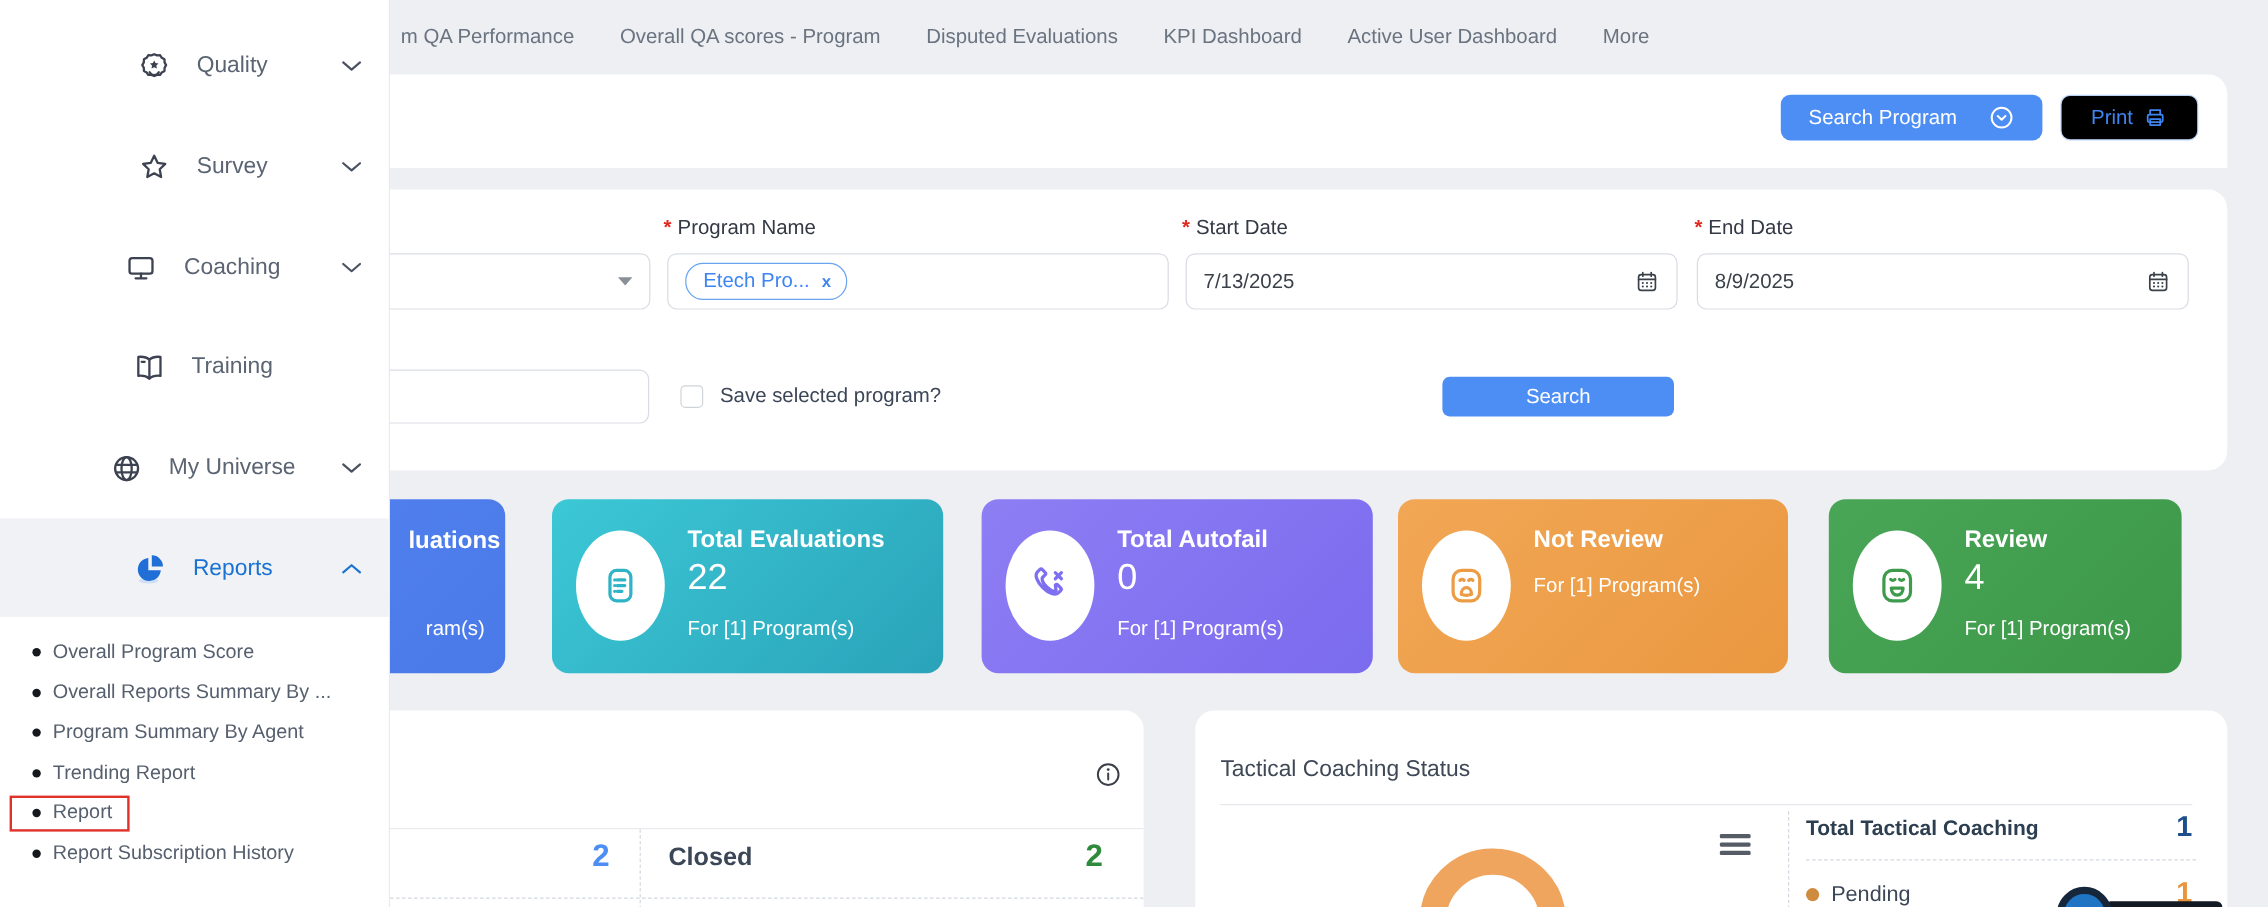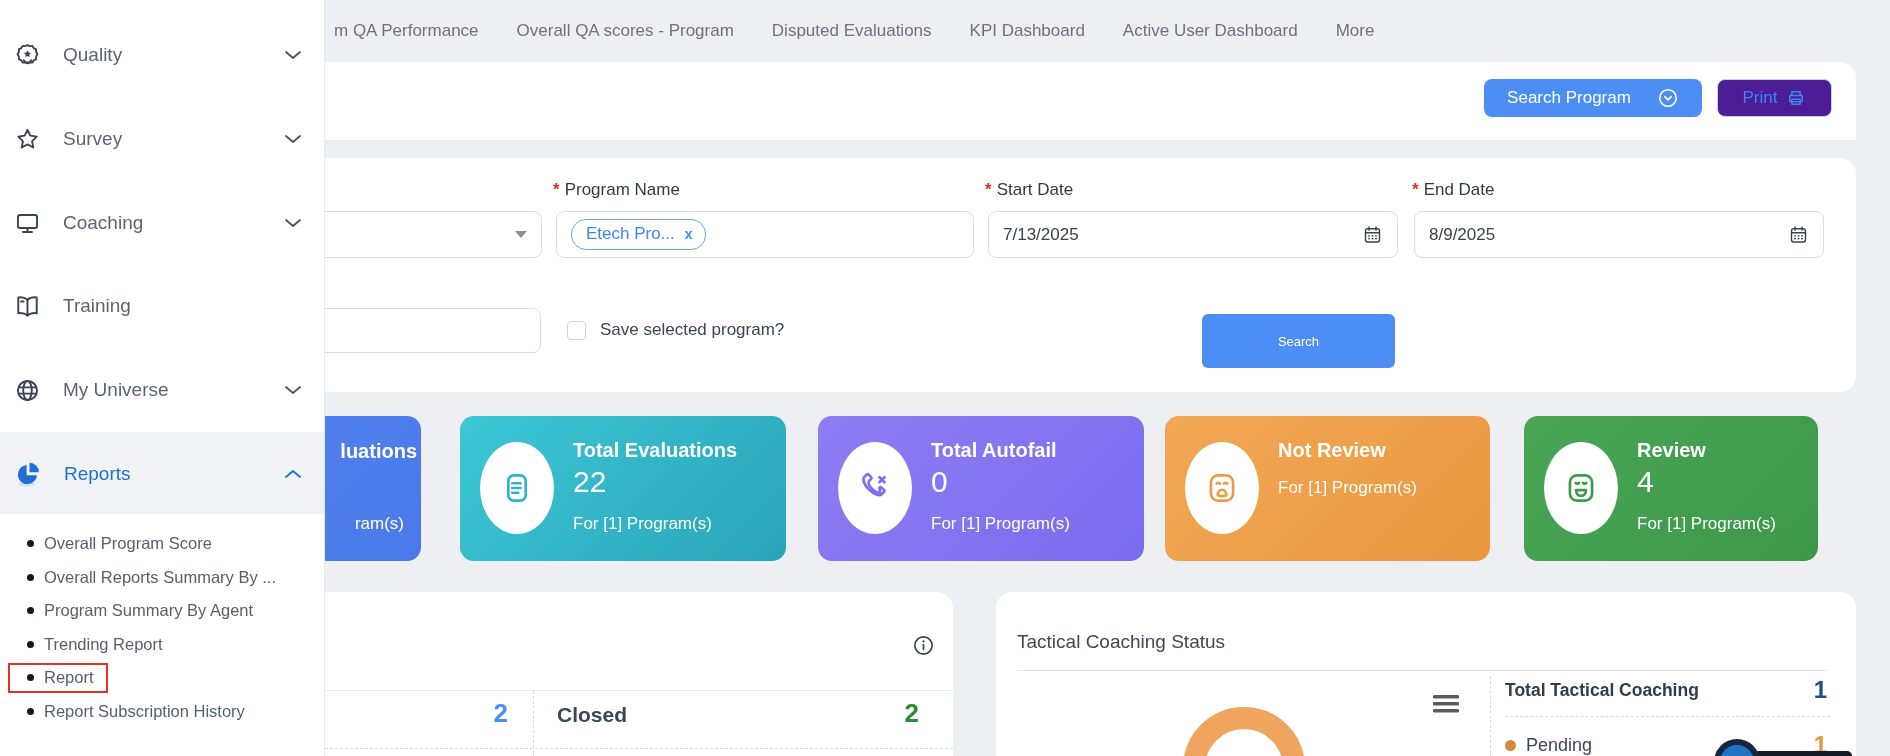--- a/index.html
+++ b/index.html
@@ -8,49 +8,49 @@
   .root { position:relative; width:1890px; height:756px; overflow:hidden; background:#edeff2; }
   .abs { position:absolute; }
 
   
   .navstrip { left:325px; top:0; right:0; height:62px; background:#edeff2; display:flex; align-items:center; gap:38px; padding-left:9px; }
   .nav-tab { font-size:17px; color:#6a7380; white-space:nowrap; cursor:pointer; }
 
   
   .header-panel { left:325px; top:62px; width:1531px; height:78px; background:#ffffff; border-radius:0 16px 0 0; }
   .btn-search-program { position:absolute; left:1159px; top:17px; width:218px; height:38px; background:#4d8ef5; border:none; border-radius:8px; color:#fff; font-size:17px; display:flex; align-items:center; justify-content:center; gap:26px; cursor:pointer; font-family:inherit; }
-  .btn-print { position:absolute; left:1392px; top:17px; width:115px; height:38px; background:#4c1d95; border:1px solid #b9d2f8; border-radius:8px; color:#3f85f2; font-size:17px; display:flex; align-items:center; justify-content:center; gap:9px; cursor:pointer; font-family:inherit; }
+  .btn-print { position:absolute; left:1392px; top:17px; width:115px; height:38px; background:#000000; border:1px solid #b9d2f8; border-radius:8px; color:#3f85f2; font-size:17px; display:flex; align-items:center; justify-content:center; gap:9px; cursor:pointer; font-family:inherit; }
 
   
   .form-card { left:270px; top:158px; width:1586px; height:234px; background:#fff; border-radius:16px; }
   .f-label { position:absolute; display:flex; gap:5px; font-size:17px; color:#333a45; }
   .f-label .req { color:#e02a20; font-weight:bold; }
   .f-input { position:absolute; height:47px; background:#fff; border:1px solid #d9dde3; border-radius:8px; font-size:17px; color:#3a4149; display:flex; align-items:center; padding:0 14px; }
   .caret-down { width:0; height:0; border-left:6px solid transparent; border-right:6px solid transparent; border-top:7px solid #8a8f98; }
   .tag { display:inline-flex; align-items:center; gap:10px; border:1px solid #6aa4f0; color:#3f85f2; border-radius:15px; padding:4px 12px 5px 14px; font-size:17px; background:#fff; }
   .tag .x { font-size:14px; font-weight:bold; cursor:pointer; }
   .checkbox { position:absolute; width:19px; height:19px; border:1px solid #cfd4da; border-radius:4px; background:#fff; cursor:pointer; }
-  .btn-search { position:absolute; left:932px; top:156px; width:193px; height:54px; background:#4d8ef5; color:#fff; border:none; border-radius:6px; font-size:13px; cursor:pointer; font-family:inherit; }
+  .btn-search { position:absolute; left:932px; top:156px; width:193px; height:33px; background:#4d8ef5; color:#fff; border:none; border-radius:6px; font-size:17px; cursor:pointer; font-family:inherit; }
 
   
   .stat-card { position:absolute; top:416px; height:145px; border-radius:14px; color:#fff; }
   .stat-icon { position:absolute; left:20px; top:26px; width:74px; height:92px; background:#fff; border-radius:50%; display:flex; align-items:center; justify-content:center; }
   .stat-body { position:absolute; left:113px; top:22px; right:8px; }
   .stat-title { font-size:20px; font-weight:bold; line-height:24px; }
   .stat-value { font-size:30px; line-height:32px; margin-top:4px; }
   .stat-sub { font-size:17px; margin-top:16px; }
 
   
   .panel { position:absolute; top:592px; height:200px; background:#fff; border-radius:16px; overflow:hidden; }
   .dashed-v { border-left:1px dashed #d4d9df; }
   .dashed-h { border-top:1px dashed #d4d9df; }
 
   
   .sidebar { left:0; top:0; width:325px; height:756px; background:#ffffff; border-right:1px solid #e8eaed; z-index:10; }
-  .side-item { position:absolute; left:0; width:100%; height:34px; display:flex; align-items:center; padding-left:14px; cursor:pointer; }
+  .side-item { position:absolute; left:0; width:100%; height:34px; display:flex; align-items:center; padding-left:14px; cursor:pointer;justify-content:center; }
   .side-item .lbl { font-size:19px; color:#5b6472; margin-left:22px; }
   .side-item .chev { position:absolute; left:283px; }
   .reports-bg { position:absolute; left:0; top:432px; width:100%; height:82px; background:#f1f2f5; }
   .side-item.active .lbl { color:#1a73d2; }
   .submenu { position:absolute; left:0; top:527px; width:100%; }
   .sub-item { height:33.6px; display:flex; align-items:center; padding-left:27px; cursor:pointer; }
   .sub-item .dot { width:7px; height:7px; border-radius:50%; background:#15181d; flex:0 0 auto; }
   .sub-item .slbl { margin-left:10px; font-size:16.5px; color:#565f6d; white-space:nowrap; }
   .sub-item.boxed { padding-left:0; }
   .sub-item.boxed .redbox { margin-left:8px; display:flex; align-items:center; border:2px solid #e0312a; padding:3px 12px 4px 17px; }

